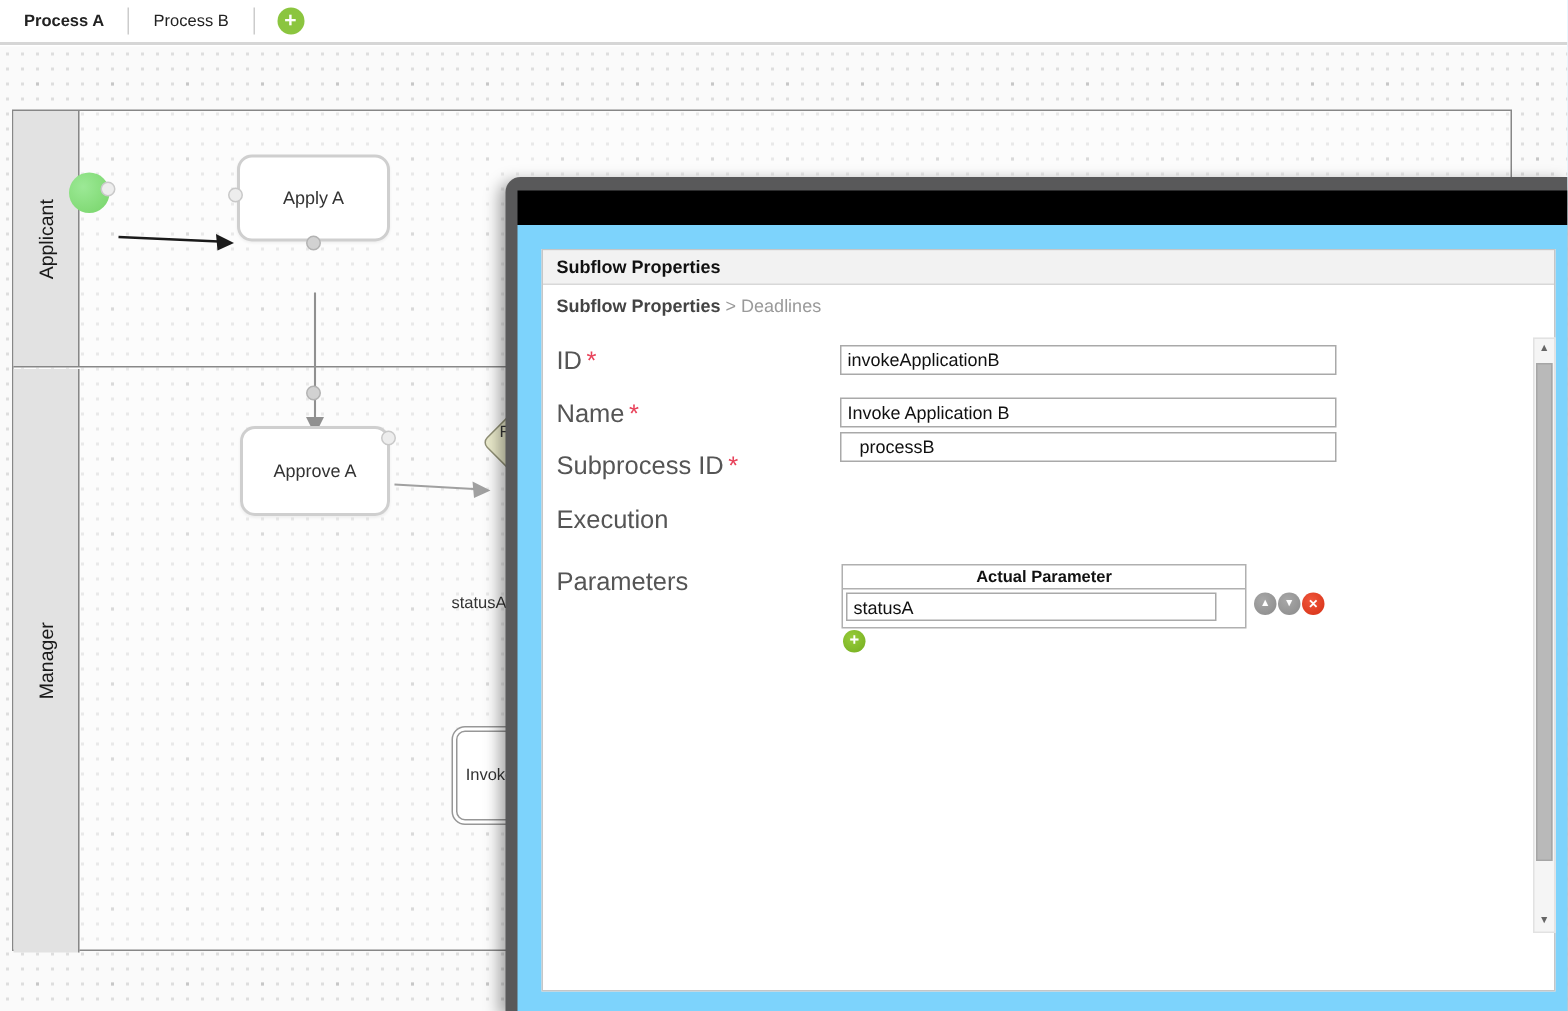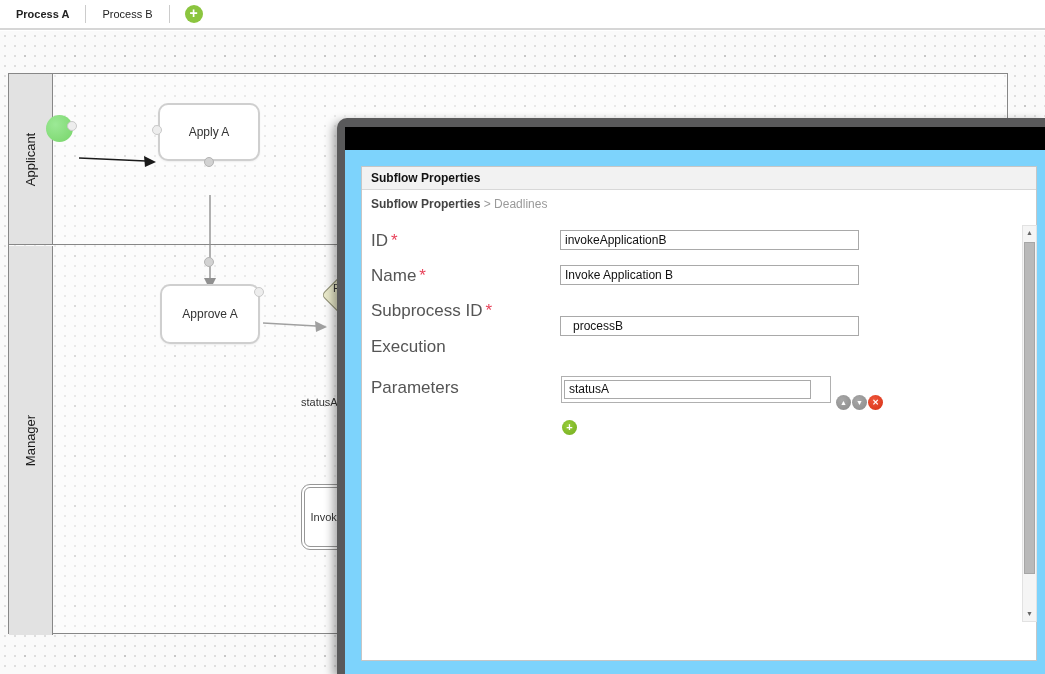--- a/index.html
+++ b/index.html
@@ -68,21 +68,21 @@
   .props-panel { position:absolute; left:16px; top:16px; width:676px; height:495px;
     border:1px solid #c6c6c6; background:#fff; }
   .props-header { height:23px; background:#f2f2f2; border-bottom:1px solid #d8d8d8;
     display:flex; align-items:center; padding-left:9px; font-size:12px; font-weight:bold; color:#111; }
   .breadcrumb { position:absolute; left:9px; top:30px; font-size:12px; }
   .bc-root { font-weight:bold; color:#444; }
   .bc-sep, .bc-step { color:#9a9a9a; }
 
   .field-label { position:absolute; left:9px; font-size:17px; color:#555; }
   .req { color:#e8425a; margin-left:3px; }
-  .text-input { position:absolute; left:198px; width:299px; height:20px;
+  .text-input { position:absolute; left:198px; width:331px; height:20px;
     border:1px solid #a9a9a9; font-size:12px; padding:0 4px; color:#111;
     font-family:inherit; background:#fff; }
   .select { position:absolute; left:198px; top:168px; width:228px; height:26px;
     border:1px solid #b4b4b4; border-radius:5px; background:linear-gradient(#fdfdfd,#e7e7e7);
     font-size:12px; color:#333; display:flex; align-items:center; padding:0 9px; }
   .select-arrow { margin-left:auto; color:#8a8a8a; font-size:9px; }
 
   .param-table { position:absolute; left:199px; top:209px; width:270px;
     border:1px solid #b0b0b0; background:#fff; }
   .param-header { height:16px; border-bottom:1px solid #b0b0b0; text-align:center;
@@ -204,30 +204,31 @@
         <input class="text-input" style="top: 63px;" type="text" value="invokeApplicationB">
 
         <div class="field-label" style="top:99px;">
           <span>Name</span><span class="req">*</span>
         </div>
         <input class="text-input" style="top: 98px;" type="text" value="Invoke Application B">
 
         <div class="field-label" style="top:134px;">
           <span>Subprocess ID</span><span class="req">*</span>
         </div>
-        <input class="text-input" style="top: 149px; padding-left: 12px;" type="text" value="processB">
+        <input class="text-input" style="top: 121px; padding-left: 12px;" type="text" value="processB">
 
         <div class="field-label" style="top:170px;">
           <span>Execution</span>
         </div>
 
         <div class="field-label" style="top:211px;">
           <span>Parameters</span>
         </div>
         <div class="param-table">
+          <div class="param-header">Actual Parameter</div>
           <div class="param-row">
             <input class="param-input" type="text" value="statusA" style="">
           </div>
         </div>
         <div class="icon-circle icon-up">
           <span>▲</span>
         </div>
         <div class="icon-circle icon-down">
           <span>▼</span>
         </div>

